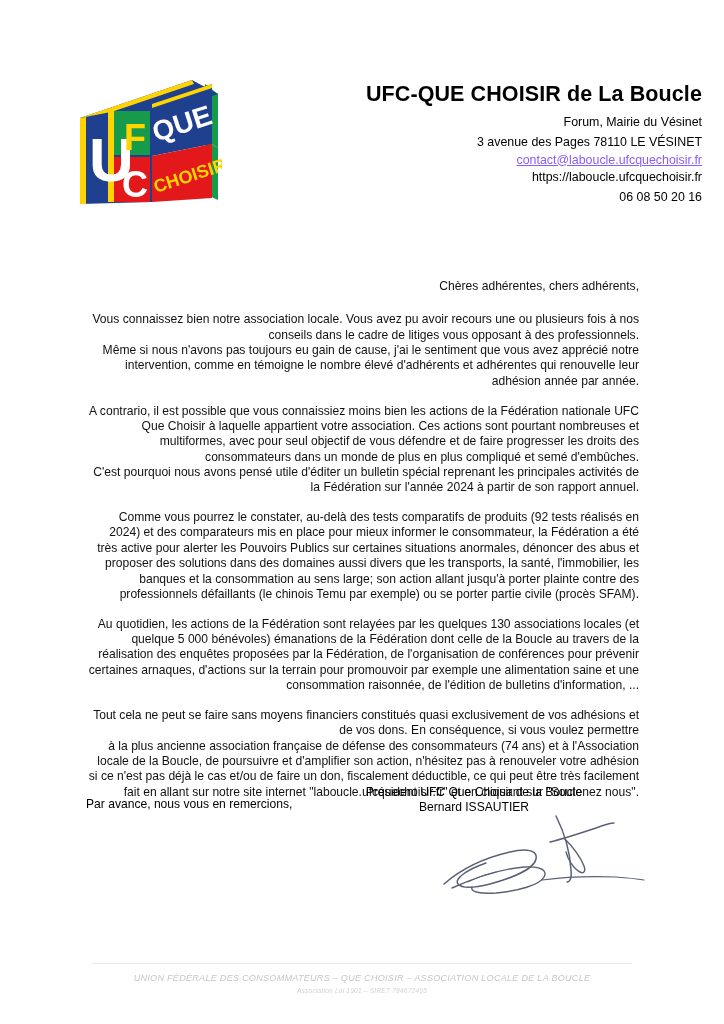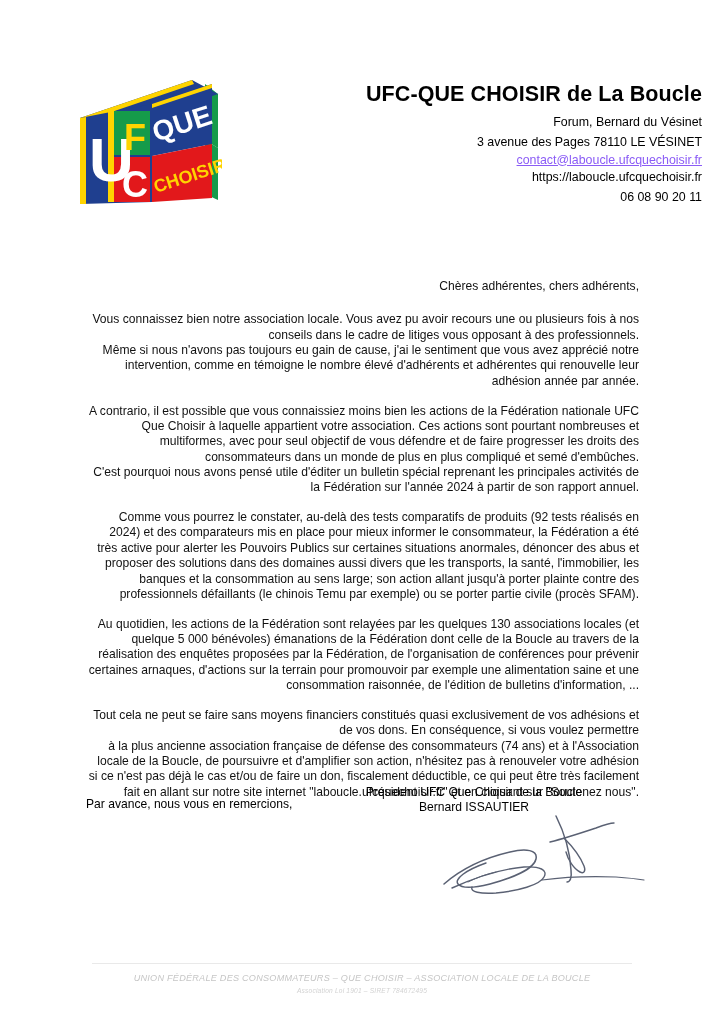--- a/index.html
+++ b/index.html
@@ -182,25 +182,25 @@
         <text x="0" y="0" font-family="'Liberation Sans',sans-serif" font-size="28" font-weight="bold" fill="#ffffff">QUE</text>
       </g>
       <g transform="translate(84,115) rotate(-18)">
         <text x="0" y="0" font-family="'Liberation Sans',sans-serif" font-size="18" font-weight="bold" fill="#ffd400">CHOISIR</text>
       </g>
     </svg>
   </div>
 
   <div class="header-text">
     <div class="org-title">UFC-QUE CHOISIR de La Boucle</div>
-    <div class="addr-line first">Forum, Bernard du Vésinet</div>
+    <div class="addr-line first">Forum, Mairie du Vésinet</div>
     <div class="addr-line">3 avenue des Pages 78110 LE VÉSINET</div>
     <div class="header-link">contact@laboucle.ufcquechoisir.fr</div>
     <div class="plain-url">https://laboucle.ufcquechoisir.fr</div>
-    <div class="addr-line">06 08 90 20 11</div>
+    <div class="addr-line">06 08 50 20 16</div>
   </div>
 </div>
 
 <div class="letter">
   <p class="para salutation">Chères adhérentes, chers adhérents,</p>
   <p class="para">Vous connaissez bien notre association locale. Vous avez pu avoir recours une ou plusieurs fois à nos conseils dans le cadre de litiges vous opposant à des professionnels.<br>Même si nous n'avons pas toujours eu gain de cause, j'ai le sentiment que vous avez apprécié notre intervention, comme en témoigne le nombre élevé d'adhérents et adhérentes qui renouvelle leur adhésion année par année.</p>
   <p class="para">A contrario, il est possible que vous connaissiez moins bien les actions de la Fédération nationale UFC Que Choisir à laquelle appartient votre association. Ces actions sont pourtant nombreuses et multiformes, avec pour seul objectif de vous défendre et de faire progresser les droits des consommateurs dans un monde de plus en plus compliqué et semé d'embûches.<br>C'est pourquoi nous avons pensé utile d'éditer un bulletin spécial reprenant les principales activités de la Fédération sur l'année 2024 à partir de son rapport annuel.</p>
   <p class="para">Comme vous pourrez le constater, au-delà des tests comparatifs de produits (92 tests réalisés en 2024) et des comparateurs mis en place pour mieux informer le consommateur, la Fédération a été très active pour alerter les Pouvoirs Publics sur certaines situations anormales, dénoncer des abus et proposer des solutions dans des domaines aussi divers que les transports, la santé, l'immobilier, les banques et la consommation au sens large; son action allant jusqu'à porter plainte contre des professionnels défaillants (le chinois Temu par exemple) ou se porter partie civile (procès SFAM).</p>
   <p class="para">Au quotidien, les actions de la Fédération sont relayées par les quelques 130 associations locales (et quelque 5 000 bénévoles) émanations de la Fédération dont celle de la Boucle au travers de la réalisation des enquêtes proposées par la Fédération, de l'organisation de conférences pour prévenir certaines arnaques, d'actions sur la terrain pour promouvoir par exemple une alimentation saine et une consommation raisonnée, de l'édition de bulletins d'information, ...</p>
   <p class="para">Tout cela ne peut se faire sans moyens financiers constitués quasi exclusivement de vos adhésions et de vos dons. En conséquence, si vous voulez permettre<br>à la plus ancienne association française de défense des consommateurs (74 ans) et à l'Association locale de la Boucle, de poursuivre et d'amplifier son action, n'hésitez pas à renouveler votre adhésion si ce n'est pas déjà le cas et/ou de faire un don, fiscalement déductible, ce qui peut être très facilement fait en allant sur notre site internet "laboucle.ufcquechoisir.fr" et en cliquant sur "Soutenez nous".</p>

